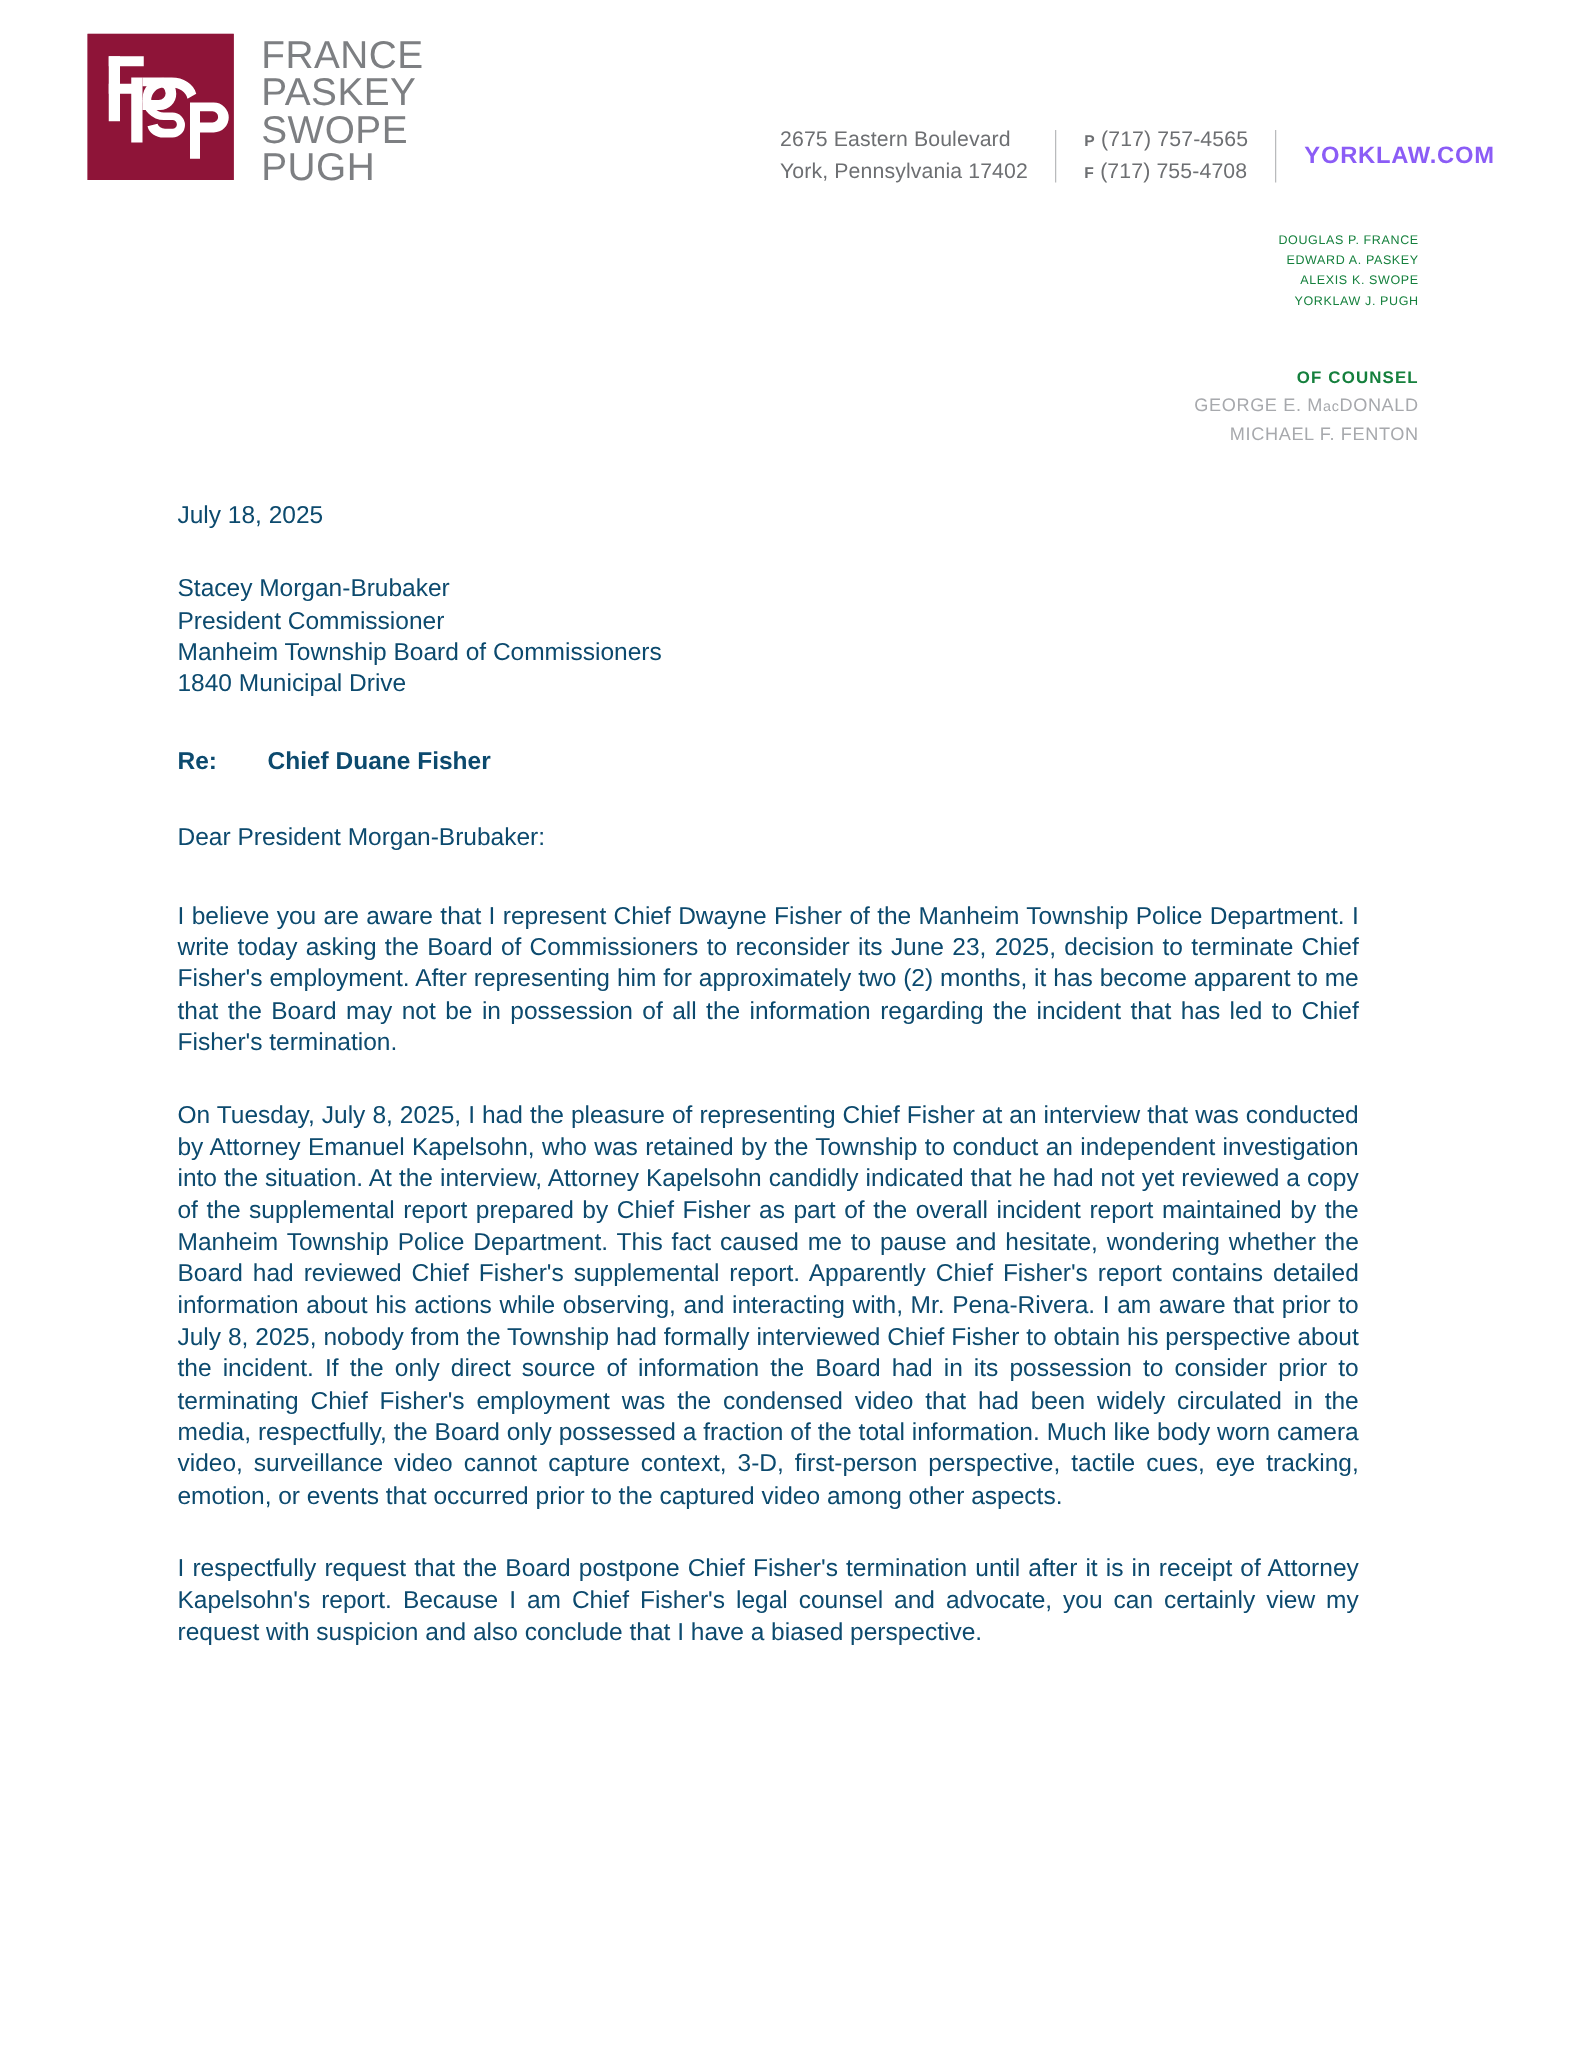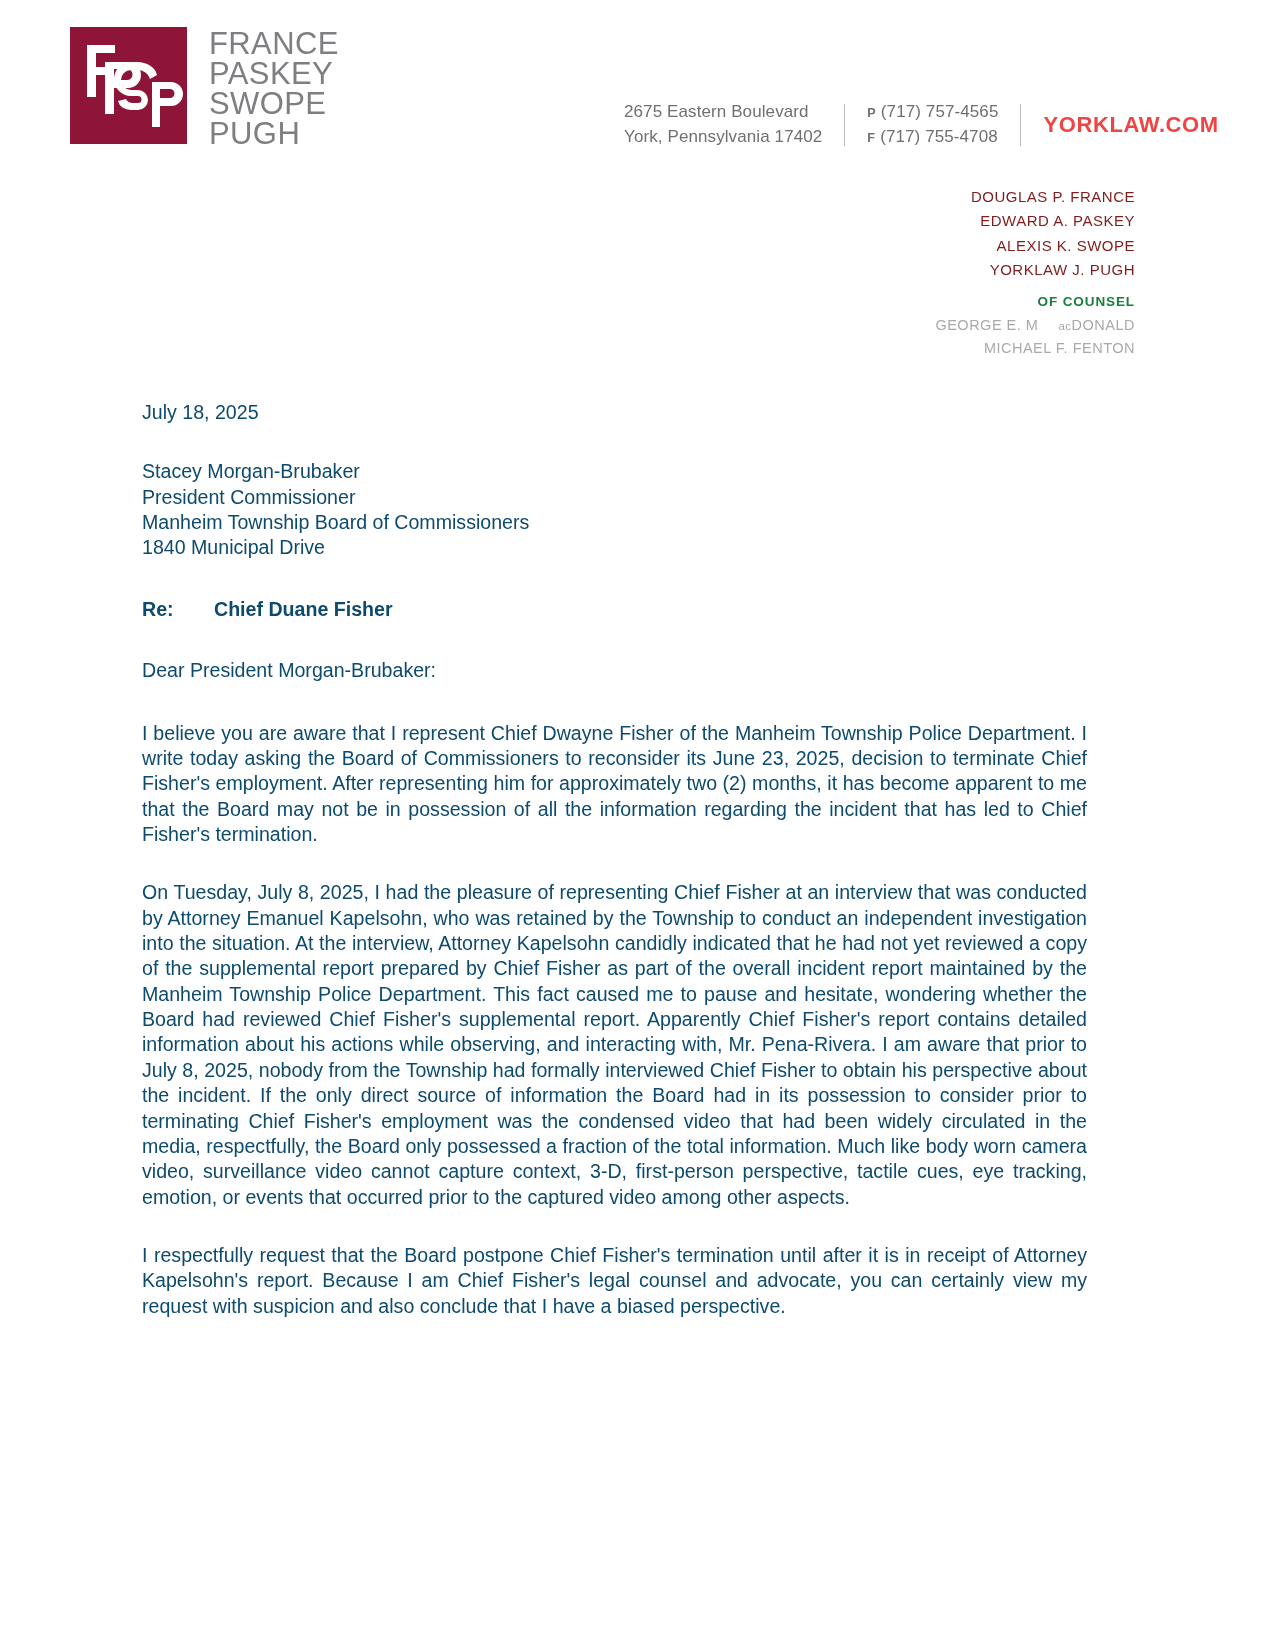--- a/index.html
+++ b/index.html
@@ -78,36 +78,36 @@
     letter-spacing: 0.3px;
   }
   .vrule {
     width: 1px;
     background: #b9babc;
     height: 42px;
     margin: 0 22px;
     flex: 0 0 auto;
   }
   .weburl {
-    font-size: 22px;
-    font-weight: bold;
-    color: #ef4444;
+    font-size: 19px;
+    font-weight: bold;
+    color: #8b5cf6;
     letter-spacing: 0.6px;
     white-space: nowrap;
   }
 
   
   .names-block {
     position: absolute;
     right: 130px;
     top: 185px;
     text-align: right;
-    font-size: 15px;
+    font-size: 10px;
     line-height: 1.62;
-    color: #7f1d1d;
+    color: #15803d;
     letter-spacing: 0.5px;
     white-space: nowrap;
   }
   .of-counsel-block {
     position: absolute;
     right: 130px;
     top: 294px;
     text-align: right;
     white-space: nowrap;
   }
@@ -117,21 +117,21 @@
     color: #15803d;
     letter-spacing: 0.9px;
     margin-bottom: 5px;
   }
   .of-counsel-names {
     font-size: 14.5px;
     line-height: 1.6;
     color: #a7a9ad;
     letter-spacing: 0.5px;
   }
-  .smallcap { font-size: 11.5px; padding-left: 20px; }
+  .smallcap { font-size: 11.5px; }
 
   
   .letter {
     position: absolute;
     left: 142px;
     top: 400px;
     width: 945px;
     font-size: 19.6px;
     line-height: 1.295;
     color: #0c4a6e;

